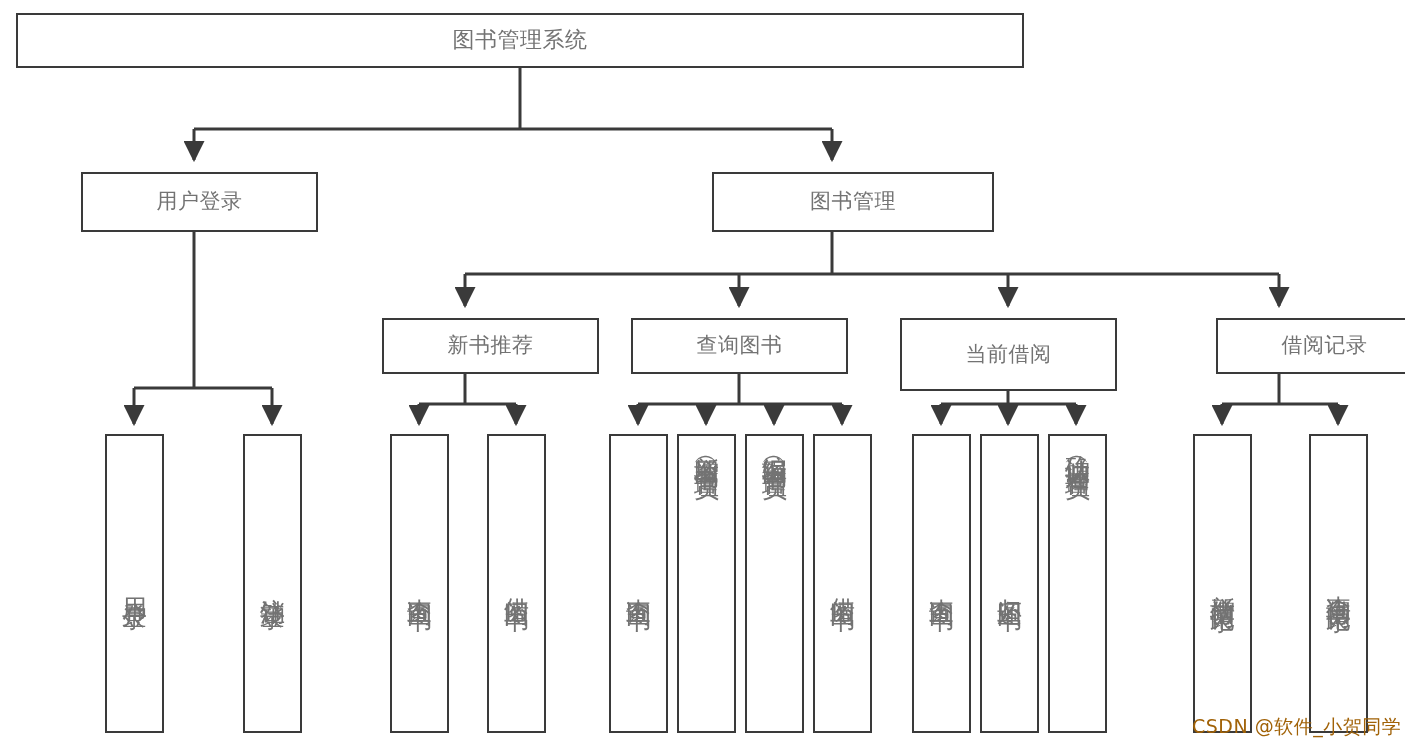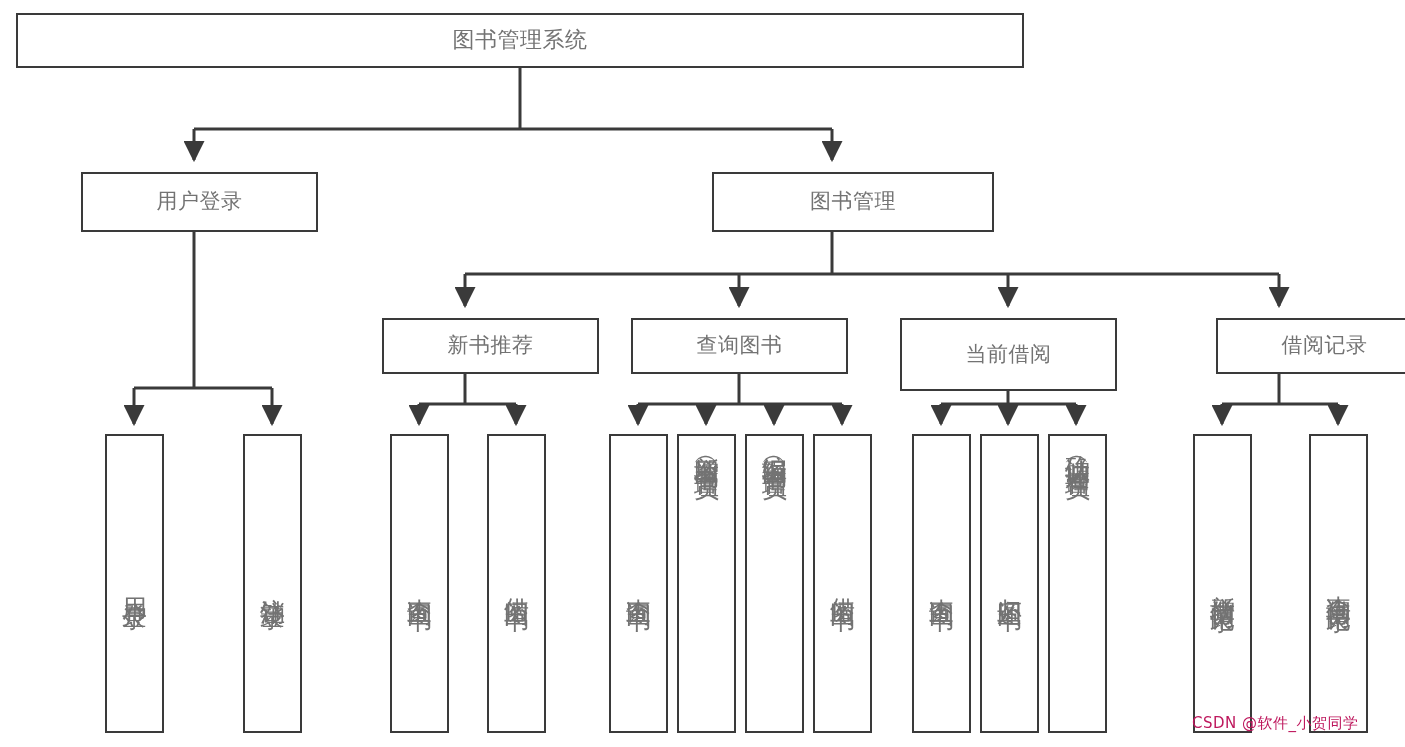--- a/index.html
+++ b/index.html
@@ -63,22 +63,22 @@
     font-size: 25px;
     line-height: 1.08;
     letter-spacing: 3px;
     white-space: nowrap;
   }
   .node.vert.center-text {
     align-items: center;
   }
   .watermark {
     position: absolute;
-    color: #be185d;
-    font-size: 15px;
+    color: #a16207;
+    font-size: 19px;
     white-space: nowrap;
     letter-spacing: 0.5px;
     font-family: "DejaVu Sans", "Liberation Sans", sans-serif;
   }
 </style>
 </head>
 <body>
 
 <div id="diagram-root">
 

